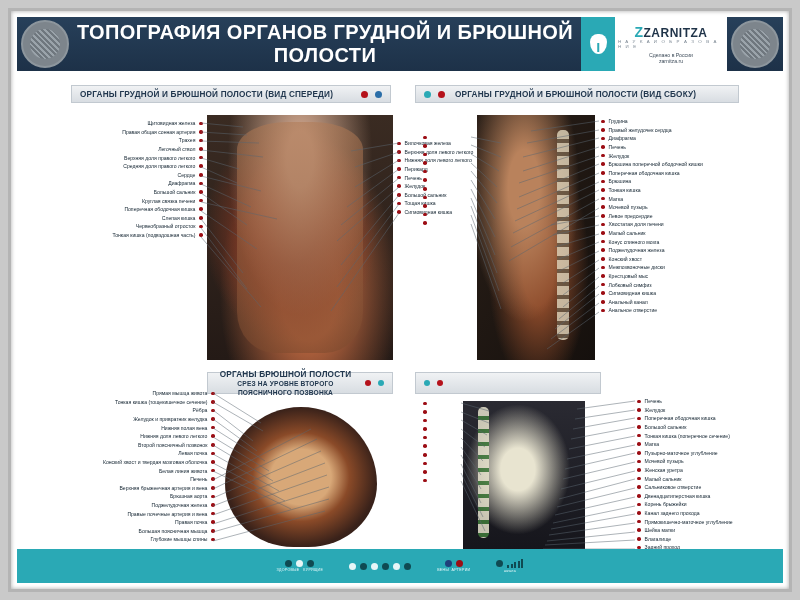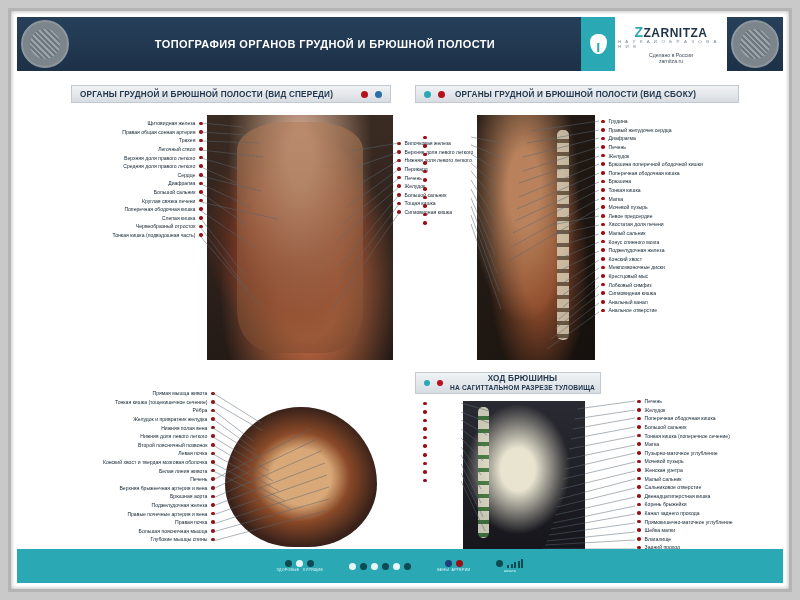--- a/index.html
+++ b/index.html
@@ -30,21 +30,21 @@
     box-sizing:border-box;
     position:relative;
   }
   .hdr-emblem::after{
     content:"";position:absolute;left:7px;top:7px;right:7px;bottom:7px;
     border-radius:50%;
     background:repeating-linear-gradient(45deg,#6f777e 0 2px,#9aa3aa 2px 4px);
   }
   .hdr-title{
     flex:1;text-align:center;color:#ffffff;
-    font-size:11px;font-weight:bold;letter-spacing:.4px;
+    font-size:20px;font-weight:bold;letter-spacing:.4px;
     padding:0 6px;
   }
   .hdr-right{
     display:flex;align-items:center;height:100%;
   }
   .logo-box{
     width:34px;height:54px;background:#2aa9b5;
     display:flex;align-items:center;justify-content:center;
   }
   .logo-box .tooth{
@@ -437,29 +437,35 @@
     <div class="lab left">
         <span class="bullet"></span>
         <span class="t">Анальный канал</span>
       </div>
     <div class="lab left">
         <span class="bullet"></span>
         <span class="t">Анальное отверстие</span>
       </div>
   </div>
 
+  <div class="ptitle center" style="left:196px;top:361px;width:186px;height:22px;flex-direction:row;">
+    <div class="txt" style="line-height:9px;padding:0 2px;">
+      <div>ОРГАНЫ БРЮШНОЙ ПОЛОСТИ</div>
+      <div style="font-size:6.6px;">СРЕЗ НА УРОВНЕ ВТОРОГО ПОЯСНИЧНОГО ПОЗВОНКА</div>
+    </div>
+    <div class="pt-icons">
+      <span class="dot small"></span>
+      <span class="dot small teal"></span>
+    </div>
+  </div>
 
   <div class="ptitle center" style="left:404px;top:361px;width:186px;height:22px;">
     <div class="pt-icons-left">
       <span class="dot small teal"></span>
       <span class="dot small"></span>
-    </div>
-    <div class="txt" style="line-height:9px;padding:0 2px;">
-      <div>ХОД БРЮШИНЫ</div>
-      <div style="font-size:6.6px;">НА САГИТТАЛЬНОМ РАЗРЕЗЕ ТУЛОВИЩА</div>
     </div>
   </div>
 
   <div class="img img-cross" style="left:214px;top:396px;width:152px;height:140px;border-radius:50% 50% 45% 45%/55% 55% 45% 45%;"></div>
 
   <div class="img img-sag" style="left:452px;top:390px;width:122px;height:152px;">
     <div class="spine green" style="left:12%;width:11px;top:4%;bottom:10%;"></div>
   </div>
 
   <div class="labels" style="left:64px;top:378px;width:140px;">

